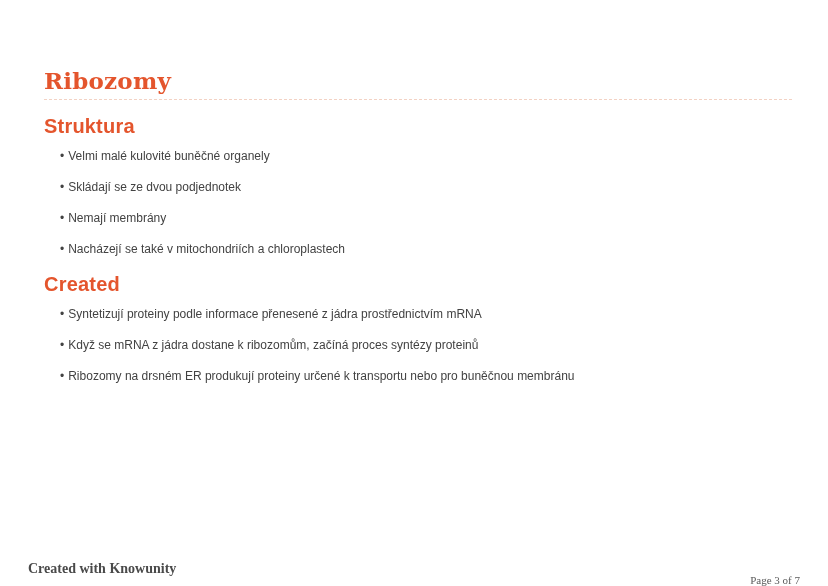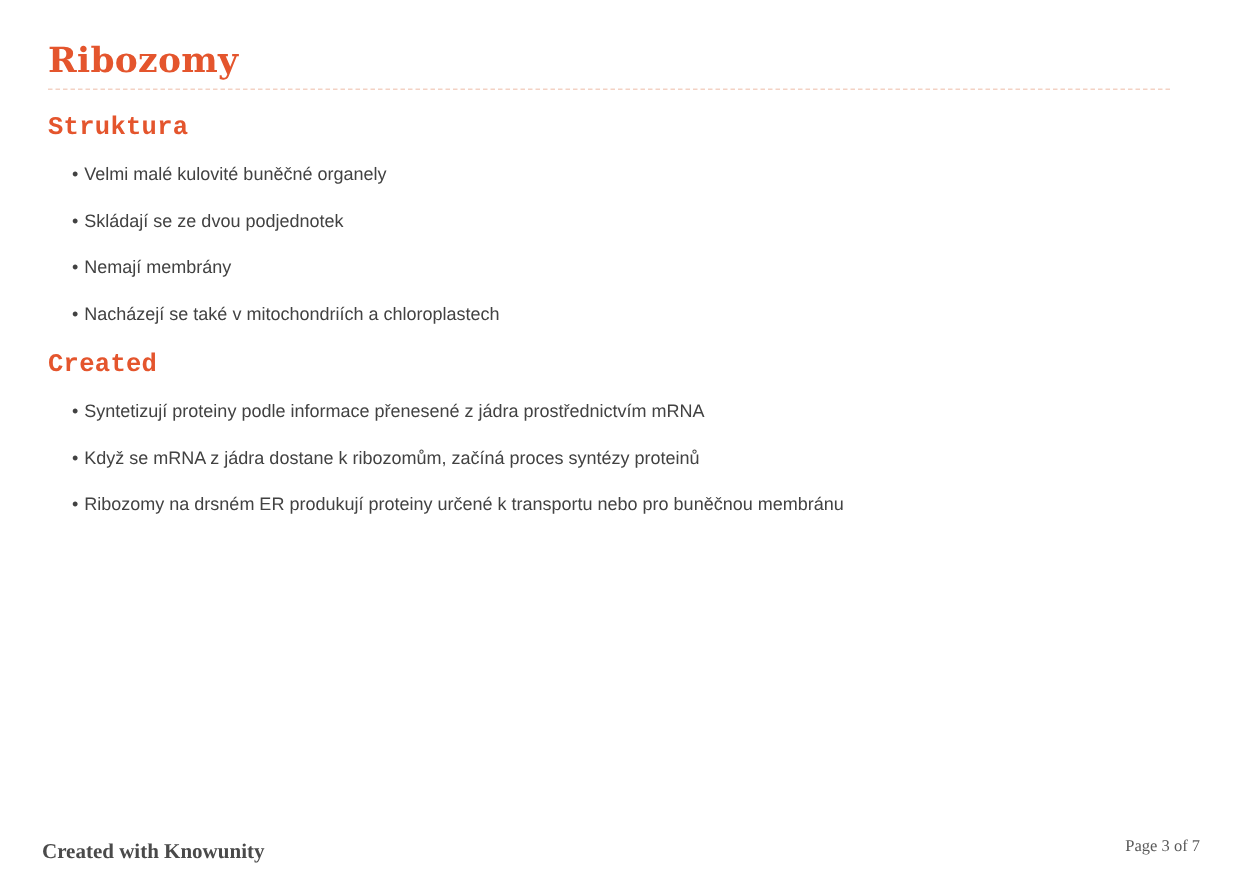--- a/index.html
+++ b/index.html
@@ -5,42 +5,43 @@
   html, body { margin: 0; padding: 0; background: #ffffff; }
   .page {
     position: relative;
     width: 828px;
     height: 586px;
     background: #ffffff;
     font-family: "Liberation Sans", sans-serif;
     overflow: hidden;
   }
   .content {
-    padding: 28px 28px 0 32px;
+    padding: 28px 28px 0 44px;
+    margin-top: 40px;
   }
   .title {
     margin: 0;
     font-family: "DejaVu Serif", serif;
     font-weight: bold;
     font-size: 23px;
     line-height: 26px;
     letter-spacing: 0.2px;
     color: var(--accent, #E4552D);
   }
   .divider {
     margin-top: 5px;
     width: 748px;
     height: 0;
     border-bottom: 1px dashed var(--divider, #F3D2C4);
   }
   .heading {
     margin: 15px 0 0 0;
-    font-family: Liberation Mono, monospace;
+    font-family: Liberation Sans, sans-serif;
     font-weight: bold;
-    font-size: 17px;
+    font-size: 20px;
     line-height: 22px;
     letter-spacing: 0.2px;
     color: var(--accent, #E4552D);
   }
   .bullets {
     list-style: none;
     margin: 12px 0 0 16px;
     padding: 0;
   }
   .bullets li {
@@ -57,21 +58,21 @@
     left: 28px;
     bottom: 9px;
     font-family: "Liberation Serif", serif;
     font-weight: bold;
     font-size: 14px;
     color: var(--footer-left-text, #4A4A4A);
   }
   .footer-right {
     position: absolute;
     right: 28px;
-    bottom: 16px;
+    bottom: 0;
     font-family: "Liberation Serif", serif;
     font-size: 11px;
     color: var(--footer-right-text, #5A5A5A);
   }
 </style>
 </head>
 <body>
 
 <div class="page">
   <div class="content">

